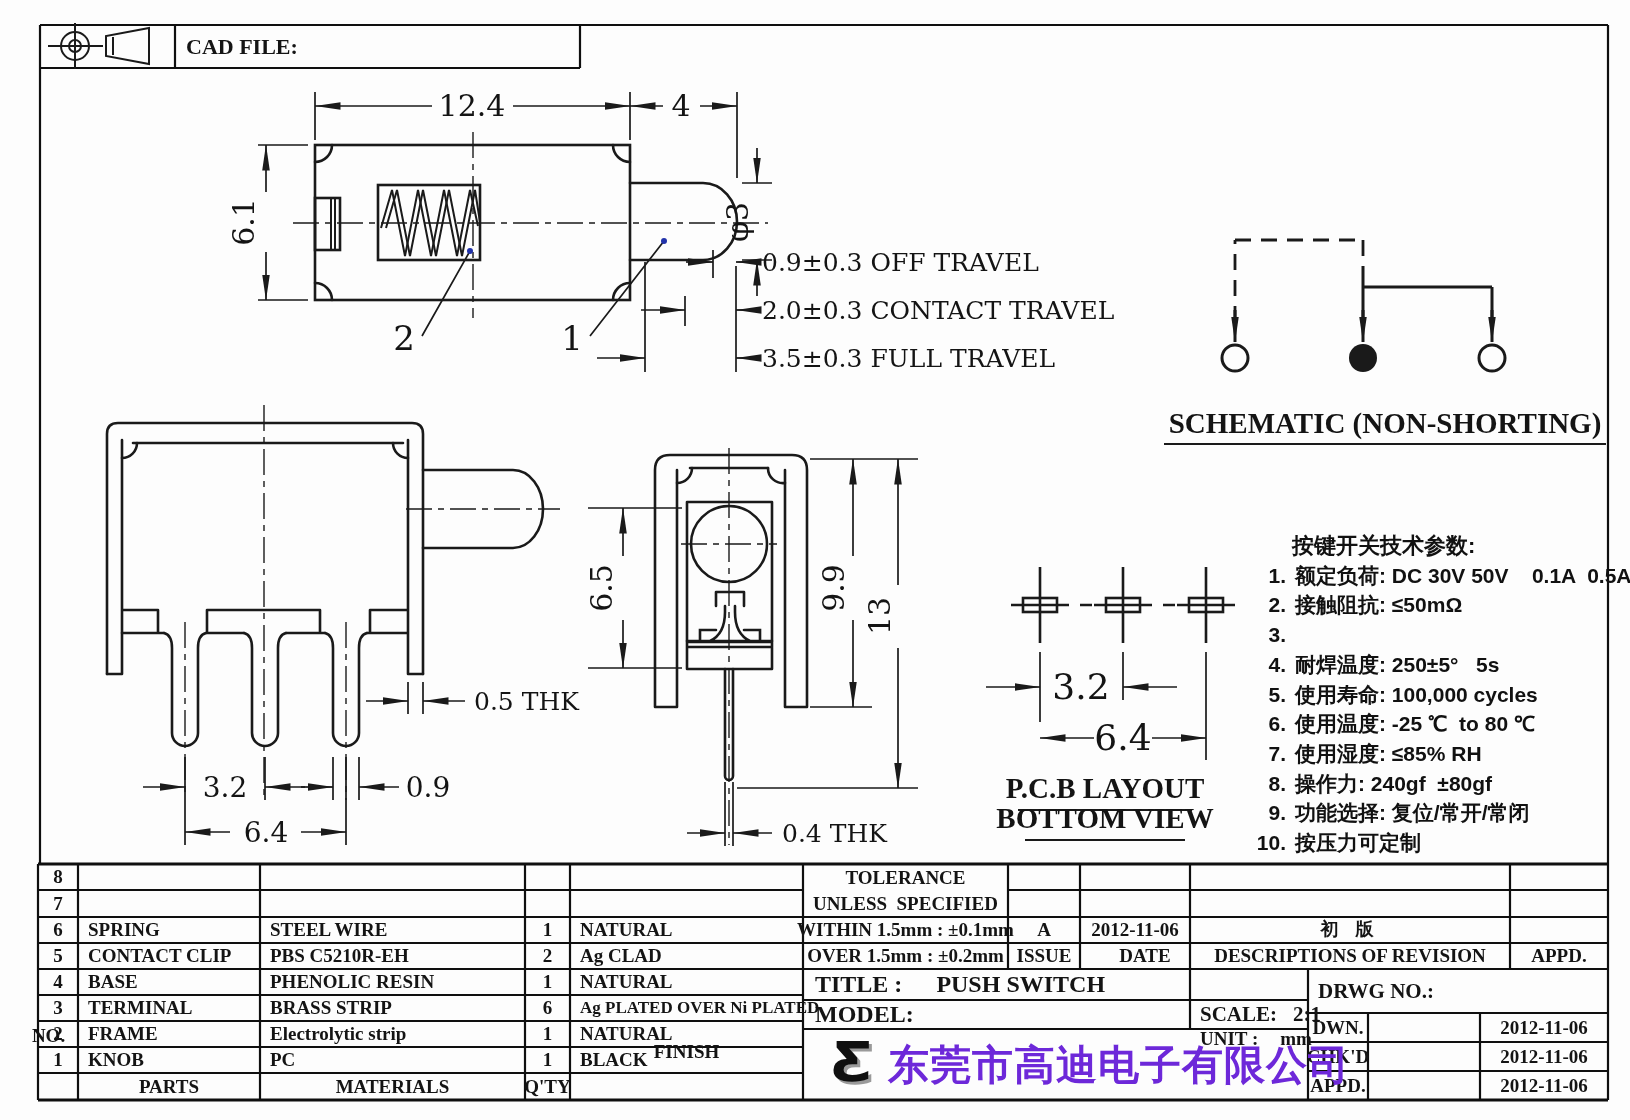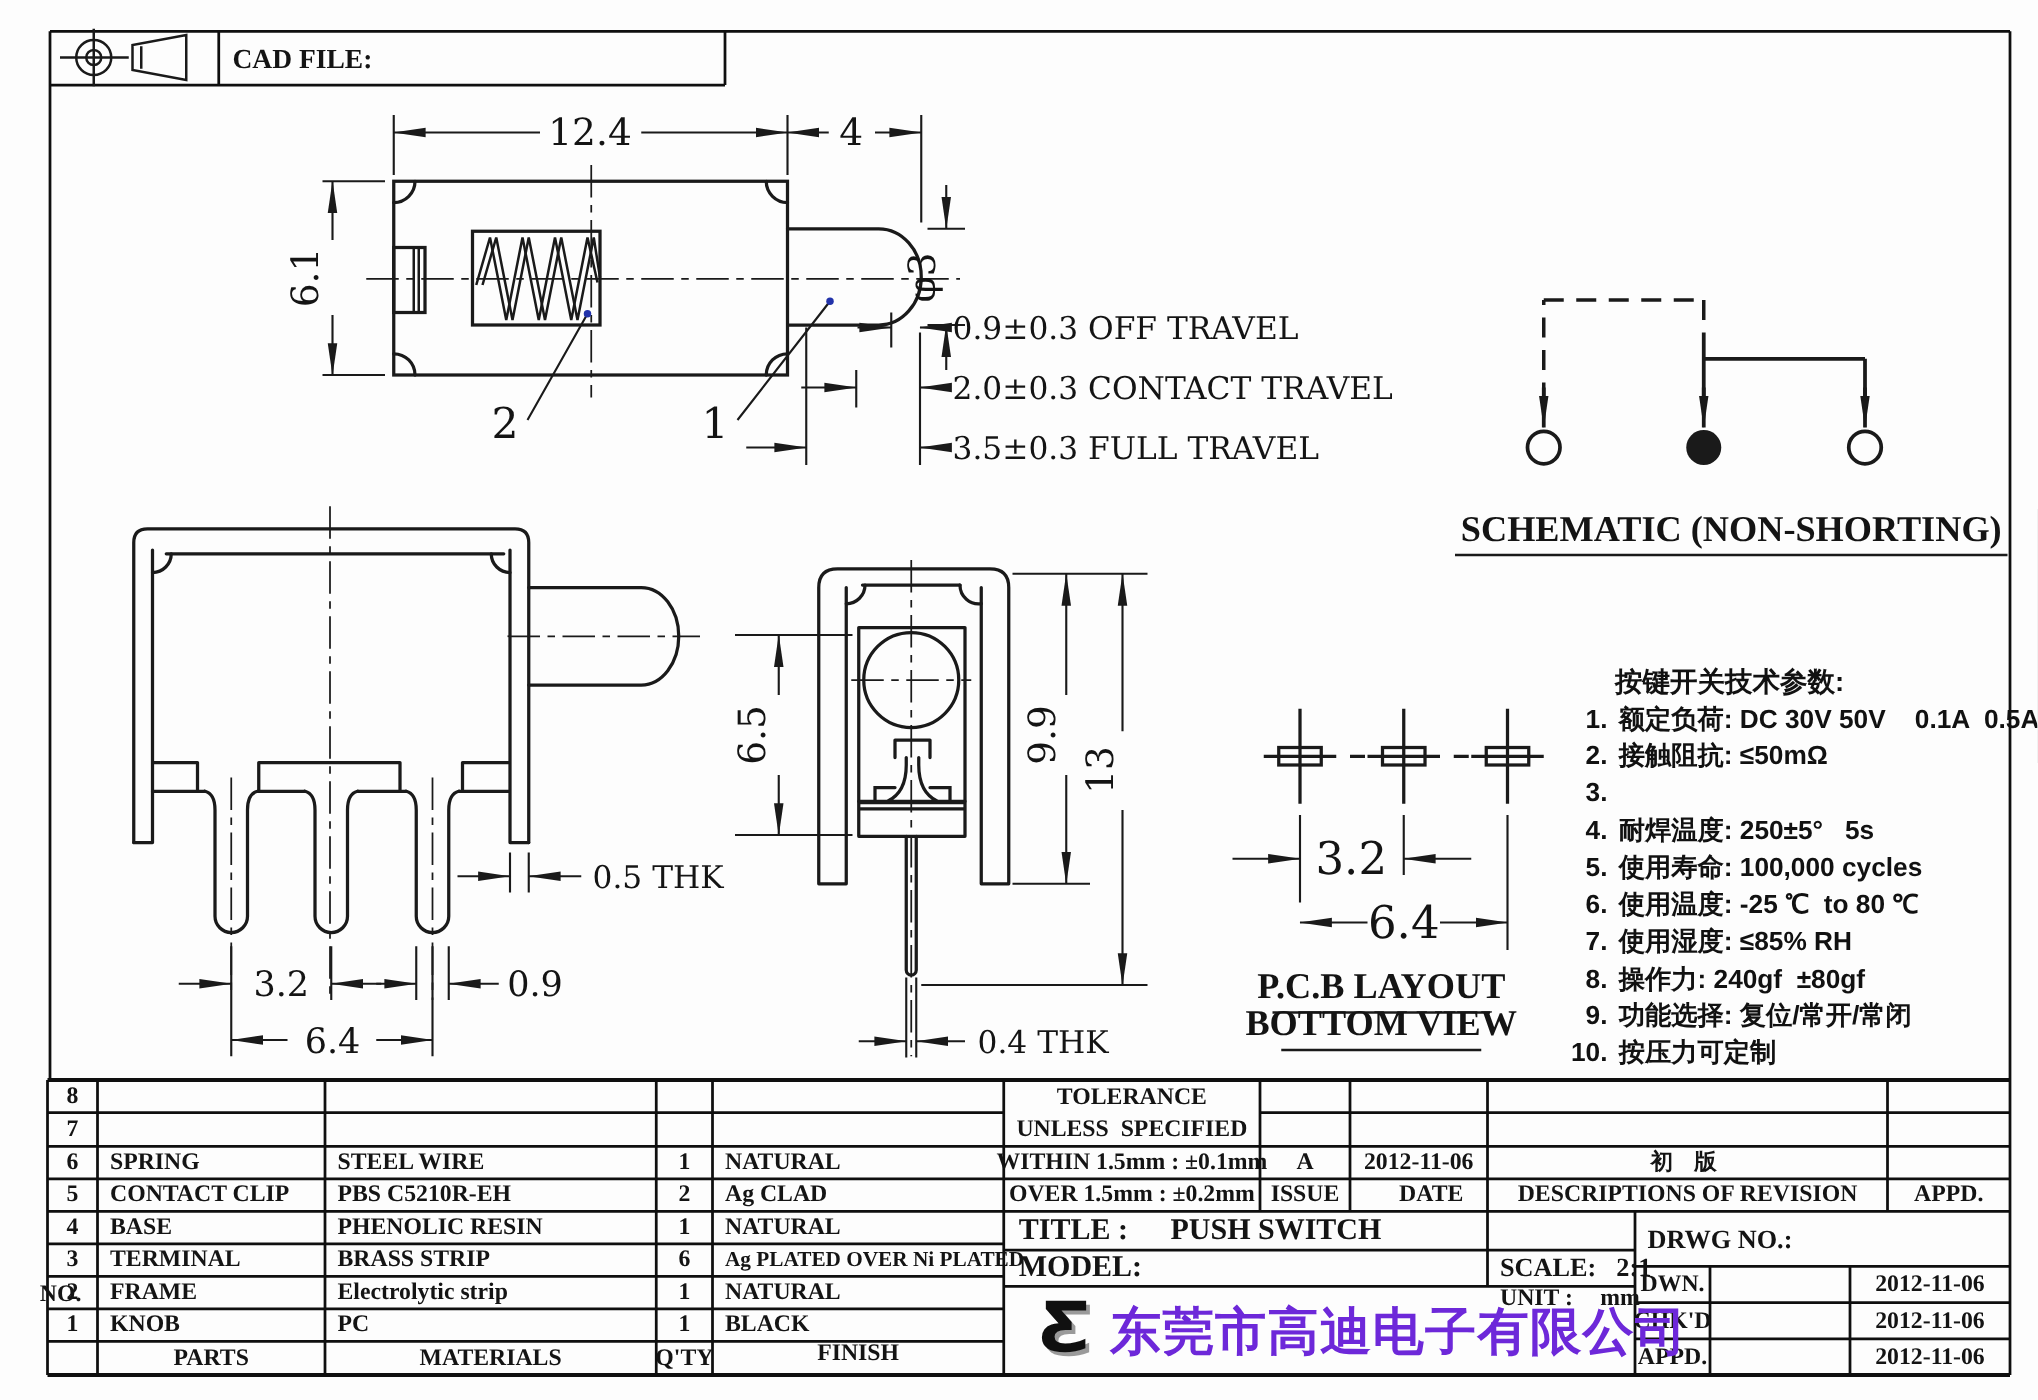--- a/index.html
+++ b/index.html
@@ -261,21 +261,21 @@
   <div class="cell ctr" style="left:38px;top:1047px;width:40px;height:26px">1</div>
   <div class="cell" style="left:88px;top:1047px;width:170px;height:26px">KNOB</div>
   <div class="cell" style="left:270px;top:1047px;width:250px;height:26px">PC</div>
   <div class="cell ctr" style="left:525px;top:1047px;width:45px;height:26px">1</div>
   <div class="cell" style="left:580px;top:1047px;width:220px;height:26px">BLACK</div>
 
   <div class="cell ctr" style="left:38px;top:1022px;width:21px;height:27px">NO.</div>
   <div class="cell ctr" style="left:78px;top:1073px;width:182px;height:27px">PARTS</div>
   <div class="cell ctr" style="left:260px;top:1073px;width:265px;height:27px">MATERIALS</div>
   <div class="cell ctr" style="left:523px;top:1073px;width:49px;height:27px">Q'TY</div>
-  <div class="cell ctr" style="left:570px;top:1069px;width:233px;height:27px">FINISH</div>
+  <div class="cell ctr" style="left:570px;top:1038px;width:233px;height:27px">FINISH</div>
 </div>
 
 <div>
   <div class="cell ctr" style="left:803px;top:866px;width:205px;height:24px">TOLERANCE</div>
   <div class="cell ctr" style="left:803px;top:892px;width:205px;height:24px">UNLESS  SPECIFIED</div>
   <div class="cell ctr" style="left:805px;top:917px;width:201px;height:26px">WITHIN 1.5mm : ±0.1mm</div>
   <div class="cell ctr" style="left:805px;top:943px;width:201px;height:26px">OVER 1.5mm : ±0.2mm</div>
 
   <div class="cell ctr" style="left:1008px;top:917px;width:72px;height:26px">A</div>
   <div class="cell ctr" style="left:1080px;top:917px;width:110px;height:26px">2012-11-06</div>

